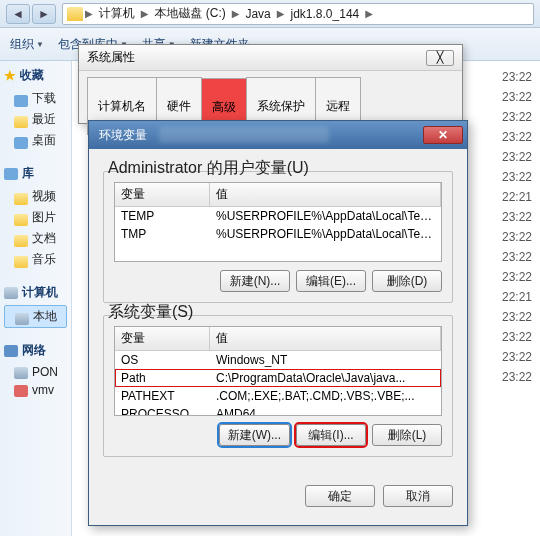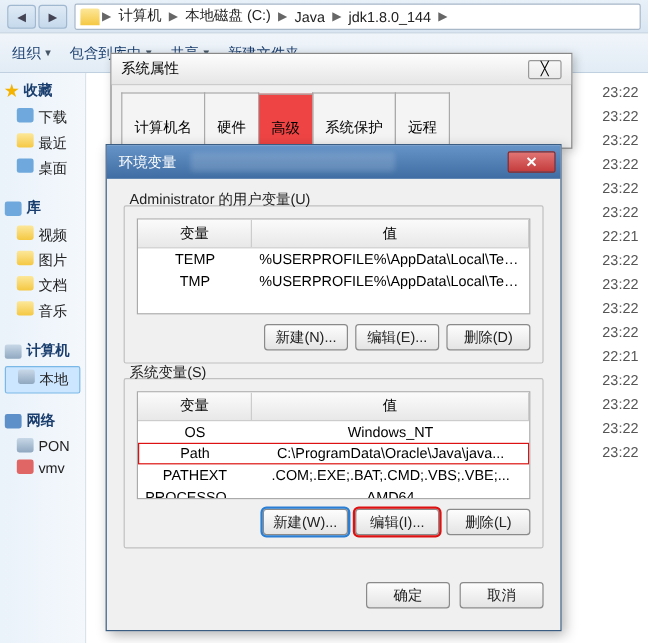--- a/index.html
+++ b/index.html
@@ -15,50 +15,50 @@
 .crumb { padding: 0 4px; color: #222; }
 .crumb-sep { color: #666; font-size: 10px; }
 .toolbar { height: 28px; background: linear-gradient(to bottom, #f0f5fa, #e2ecf5); border-bottom: 1px solid #c0d0e0; display: flex; align-items: center; gap: 14px; padding: 16px 10px; color: #1a3e6e; }
 .toolbar span { display: flex; align-items: center; gap: 2px; }
 .dropdown-caret { font-size: 8px; color: #456; }
 
 .content { display: flex; height: calc(100% - 56px); }
 .sidebar { width: 72px; background: linear-gradient(to right, #eaf2fa, #f4f8fc); border-right: 1px solid #d0dce8; padding: 6px 4px; overflow: hidden; }
 .side-group { margin-bottom: 14px; }
 .side-head { display: flex; align-items: center; gap: 4px; margin-bottom: 4px; color: #1a3e6e; font-weight: bold; }
-.side-item { display: flex; align-items: flex-start; gap: 4px; padding: 2px 0 2px 10px; color: #222; white-space: nowrap; }
+.side-item { display: flex; align-items: flex-end; gap: 4px; padding: 2px 0 2px 10px; color: #222; white-space: nowrap; }
 .side-item.sel { background: #cde6ff; border: 1px solid #7ab8e8; border-radius: 2px; }
 .si-icon { width: 14px; height: 12px; border-radius: 2px; }
 .star { color: #f5b301; font-size: 13px; }
 .ic-blue { background: #6fa8dc; }
 .ic-fold { background: linear-gradient(to bottom,#fce79a,#f5c842); }
 .ic-drive { background: linear-gradient(to bottom,#c8d8e8,#90a8c0); }
 .ic-net { background: #5d8fc9; }
 .ic-vm { background: #e06666; }
 
 .filelist { flex: 1; background: #fff; padding: 6px 8px; }
 .filerow { display: flex; justify-content: space-between; align-items: center; height: 20px; color: #333; }
 .filerow .time { color: #555; }
 
 
-.sysprops { position: absolute; left: 92px; top: 44px; width: 385px; height: 80px; background: #f0f0f0; border: 1px solid #888; box-shadow: 2px 2px 8px rgba(0,0,0,0.25); }
+.sysprops { position: absolute; left: 78px; top: 44px; width: 385px; height: 80px; background: #f0f0f0; border: 1px solid #888; box-shadow: 2px 2px 8px rgba(0,0,0,0.25); }
 .sp-title { height: 26px; background: linear-gradient(to bottom,#fdfdfd,#e6e6e6); border-bottom: 1px solid #ccc; display: flex; align-items: center; justify-content: space-between; padding: 0 8px; }
 .sp-close { width: 28px; height: 16px; border: 1px solid #999; border-radius: 2px; display: flex; align-items: center; justify-content: center; font-size: 11px; }
 .sp-tabs { display: flex; padding: 6px 8px 0 8px; gap: 0; }
 .sp-tab { padding: 20px 10px; border: 1px solid #aaa; border-bottom: none; background: #f4f4f4; margin-right: -1px; }
 .sp-tab.active { background: #ef4444; position: relative; top: 1px; }
 
 
-.envvars { position: absolute; left: 88px; top: 120px; width: 380px; height: 406px; background: #f0f0f0; border: 1px solid #3b5d82; box-shadow: 3px 3px 10px rgba(0,0,0,0.3); text-align: center; }
+.envvars { position: absolute; left: 88px; top: 120px; width: 380px; height: 406px; background: #f0f0f0; border: 1px solid #3b5d82; box-shadow: 3px 3px 10px rgba(0,0,0,0.3); }
 .ev-title { height: 28px; background: linear-gradient(to bottom,#6694c8,#3f6da3); display: flex; align-items: center; justify-content: space-between; padding: 0 4px 0 10px; color: #fff; position: relative; }
 .ev-title-blur { position:absolute; left:70px; top:6px; width:170px; height:16px; background:rgba(255,255,255,0.15); border-radius:3px; filter:blur(2px);}
 .ev-close { width: 40px; height: 18px; background: linear-gradient(to bottom,#e27474,#c43c3c); border: 1px solid #8a2828; border-radius: 2px; display: flex; align-items: center; justify-content: center; color: #fff; font-weight: bold; }
 .ev-body { padding: 12px 14px; }
 .groupbox { border: 1px solid #c0c0c0; border-radius: 2px; padding: 10px 10px 10px 10px; position: relative; margin-bottom: 12px; }
-.groupbox-label { position: absolute; top: -14px; left: 2px; padding: 0 2px; font-size: 12px; color: #222; }
+.groupbox-label { position: absolute; top: -14px; left: 2px; padding: 0 2px; font-size: 16px; color: #222; }
 .varlist { border: 1px solid #aaa; background: #fff; height: 80px; overflow: hidden; margin-bottom: 8px; }
 .varlist.sys { height: 90px; }
 .varlist-head { display: flex; background: linear-gradient(to bottom,#fbfbfb,#e8e8e8); border-bottom: 1px solid #ccc; }
 .varlist-head div { padding: 3px 6px; border-right: 1px solid #ccc; }
 .col-var { width: 95px; }
 .col-val { flex: 1; }
 .varrow { display: flex; padding: 1px 0; white-space: nowrap; overflow: hidden; }
 .varrow div { padding: 1px 6px; overflow: hidden; text-overflow: ellipsis; }
 .varrow.hl { outline: 1px solid #d11; outline-offset: -1px; }
 .btnrow { display: flex; justify-content: flex-end; gap: 6px; }

